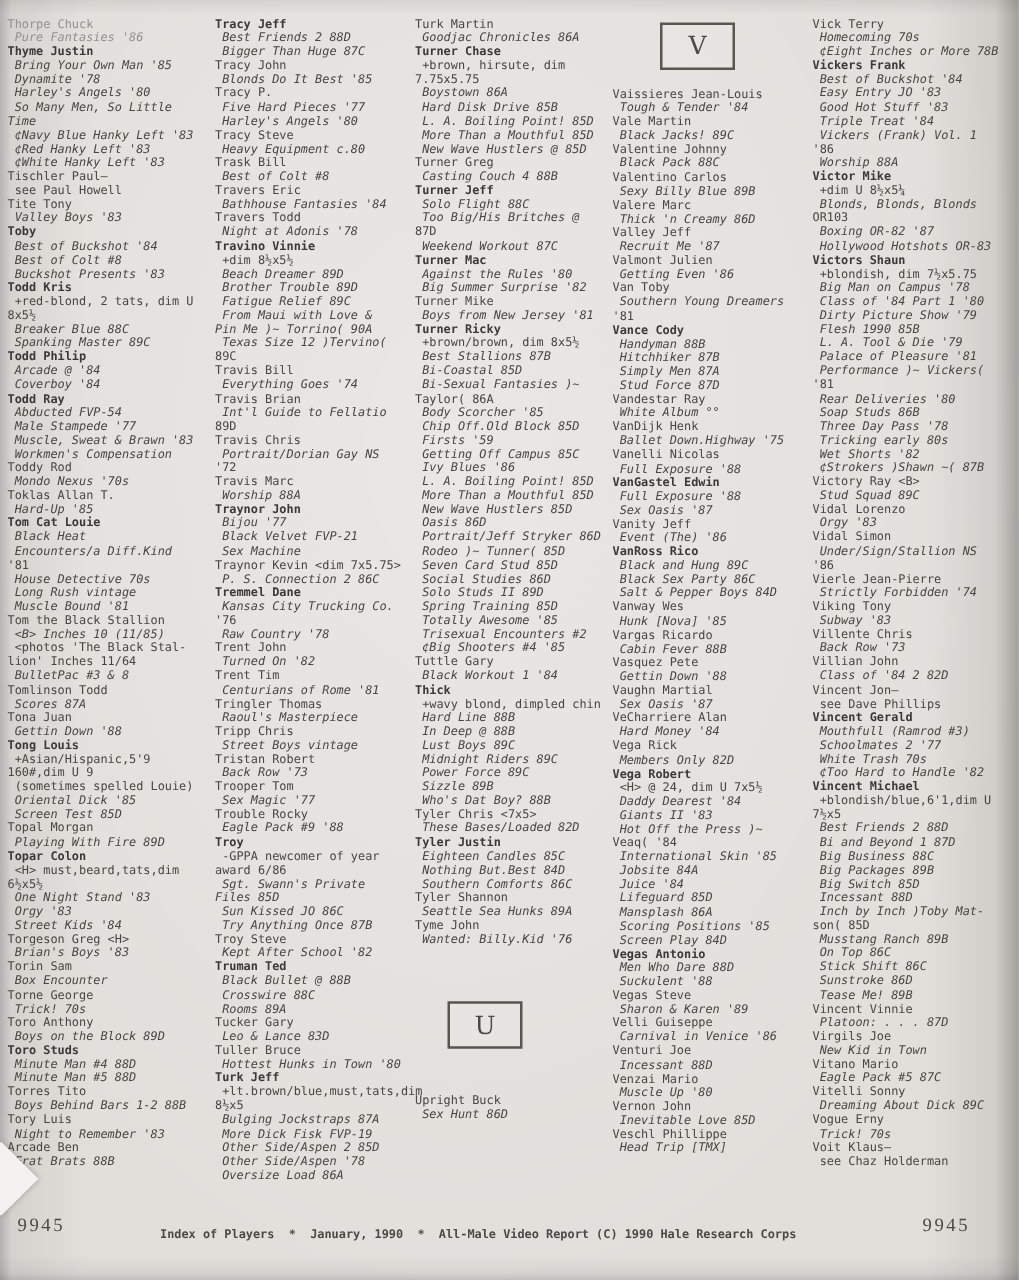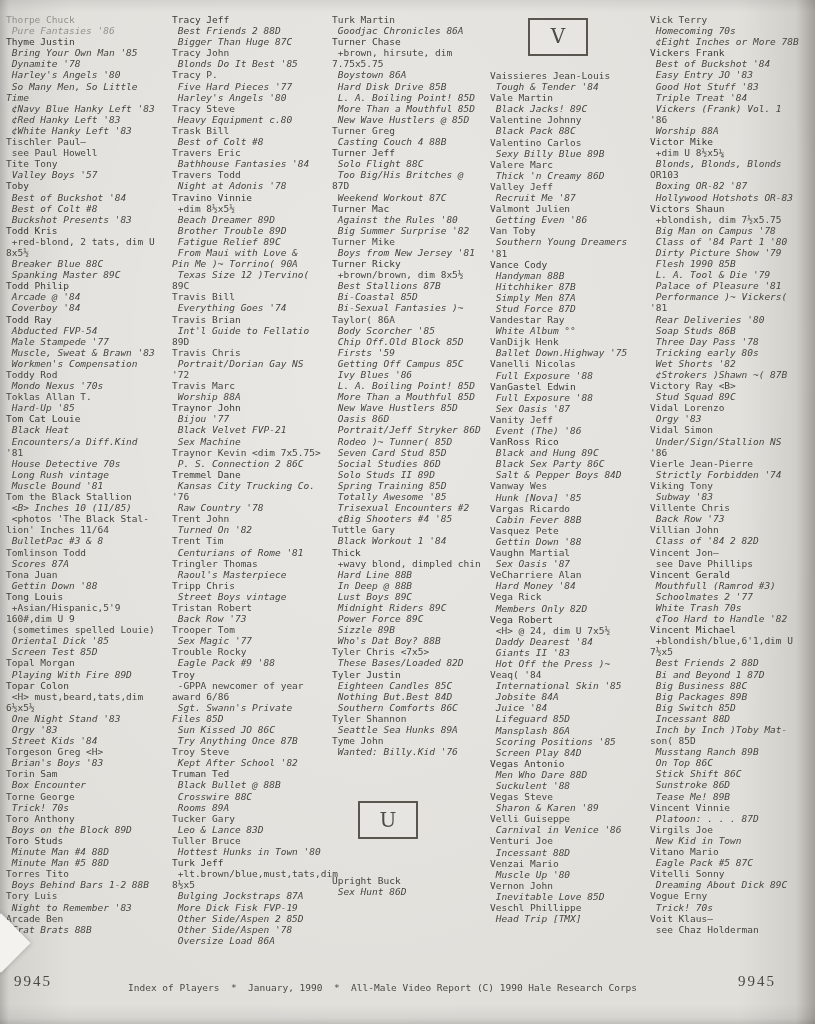--- a/index.html
+++ b/index.html
@@ -12,37 +12,37 @@
       linear-gradient(90deg,#b3b1ad 0px,#d4d2cd 9px,#e1dfda 70px,#e1dfda 740px,#d0cec9 796px,#a39f9b 815px),
       #dcdad5;
     font-family:"DejaVu Sans Mono",monospace;
     font-size:9.5px;line-height:11.1px;color:#474640;
   }
   .cols{position:absolute;top:14px;left:6px;display:flex;}
   .col{flex:none;}
   .c0{width:166px}.c1{width:160px}.c2{width:158px}.c3{width:160px}.c4{width:165px}
   .line{white-space:pre;height:11.1px;}
   .ti{font-style:italic;}
-  .bd{font-weight:normal;color:#3a3935;}
+  .bd{font-weight:bold;color:#3a3935;}
   .c0 .line:nth-child(1),.c0 .line:nth-child(2){color:#929younger}
   .c0 .line:nth-child(1),.c0 .line:nth-child(2){color:#92918d;}
   .secbox{
     width:56px;height:34px;border:2px solid #58564f;
     display:flex;align-items:center;justify-content:center;
     font-family:"DejaVu Serif",serif;font-size:20px;color:#4c4a44;
     background:rgba(255,255,255,0.12);
   }
   .vbox{margin:4px 0 14px 38px;}
   .ubox{margin:44px 0 36px 26px;}
   .fold{position:absolute;left:-20px;top:922px;width:42px;height:42px;background:#f3f2ef;
     transform:rotate(45deg);box-shadow:0 0 5px rgba(0,0,0,0.25);}
   .footer-left,.footer-right{position:absolute;top:976px;font-size:15px;letter-spacing:2px;color:#4a4944;font-family:Liberation Serif, serif;}
   .footer-left{left:14px;}
   .footer-right{left:738px;}
-  .footer-center{position:absolute;top:982px;left:128px;font-size:9.5px;color:#4a4944;white-space:pre;}
+  .footer-center{position:absolute;top:982px;left:128px;font-size:9.5px;color:#4a4944;white-space:pre;font-weight:bold;}
 </style>
 </head>
 <body>
 
 <div class="page">
   <div class="cols">
     <div class="col c0">
         <div class="line">Thorpe Chuck</div>
         <div class="line ti"> Pure Fantasies '86</div>
         <div class="line bd">Thyme Justin</div>
@@ -50,21 +50,21 @@
         <div class="line ti"> Dynamite '78</div>
         <div class="line ti"> Harley's Angels '80</div>
         <div class="line ti"> So Many Men, So Little</div>
         <div class="line ti">Time</div>
         <div class="line ti"> ¢Navy Blue Hanky Left '83</div>
         <div class="line ti"> ¢Red Hanky Left '83</div>
         <div class="line ti"> ¢White Hanky Left '83</div>
         <div class="line">Tischler Paul—</div>
         <div class="line"> see Paul Howell</div>
         <div class="line">Tite Tony</div>
-        <div class="line ti"> Valley Boys '57</div>
+        <div class="line ti"> Valley Boys '83</div>
         <div class="line bd">Toby</div>
         <div class="line ti"> Best of Buckshot '84</div>
         <div class="line ti"> Best of Colt #8</div>
         <div class="line ti"> Buckshot Presents '83</div>
         <div class="line bd">Todd Kris</div>
         <div class="line"> +red-blond, 2 tats, dim U</div>
         <div class="line">8x5½</div>
         <div class="line ti"> Breaker Blue 88C</div>
         <div class="line ti"> Spanking Master 89C</div>
         <div class="line bd">Todd Philip</div>

